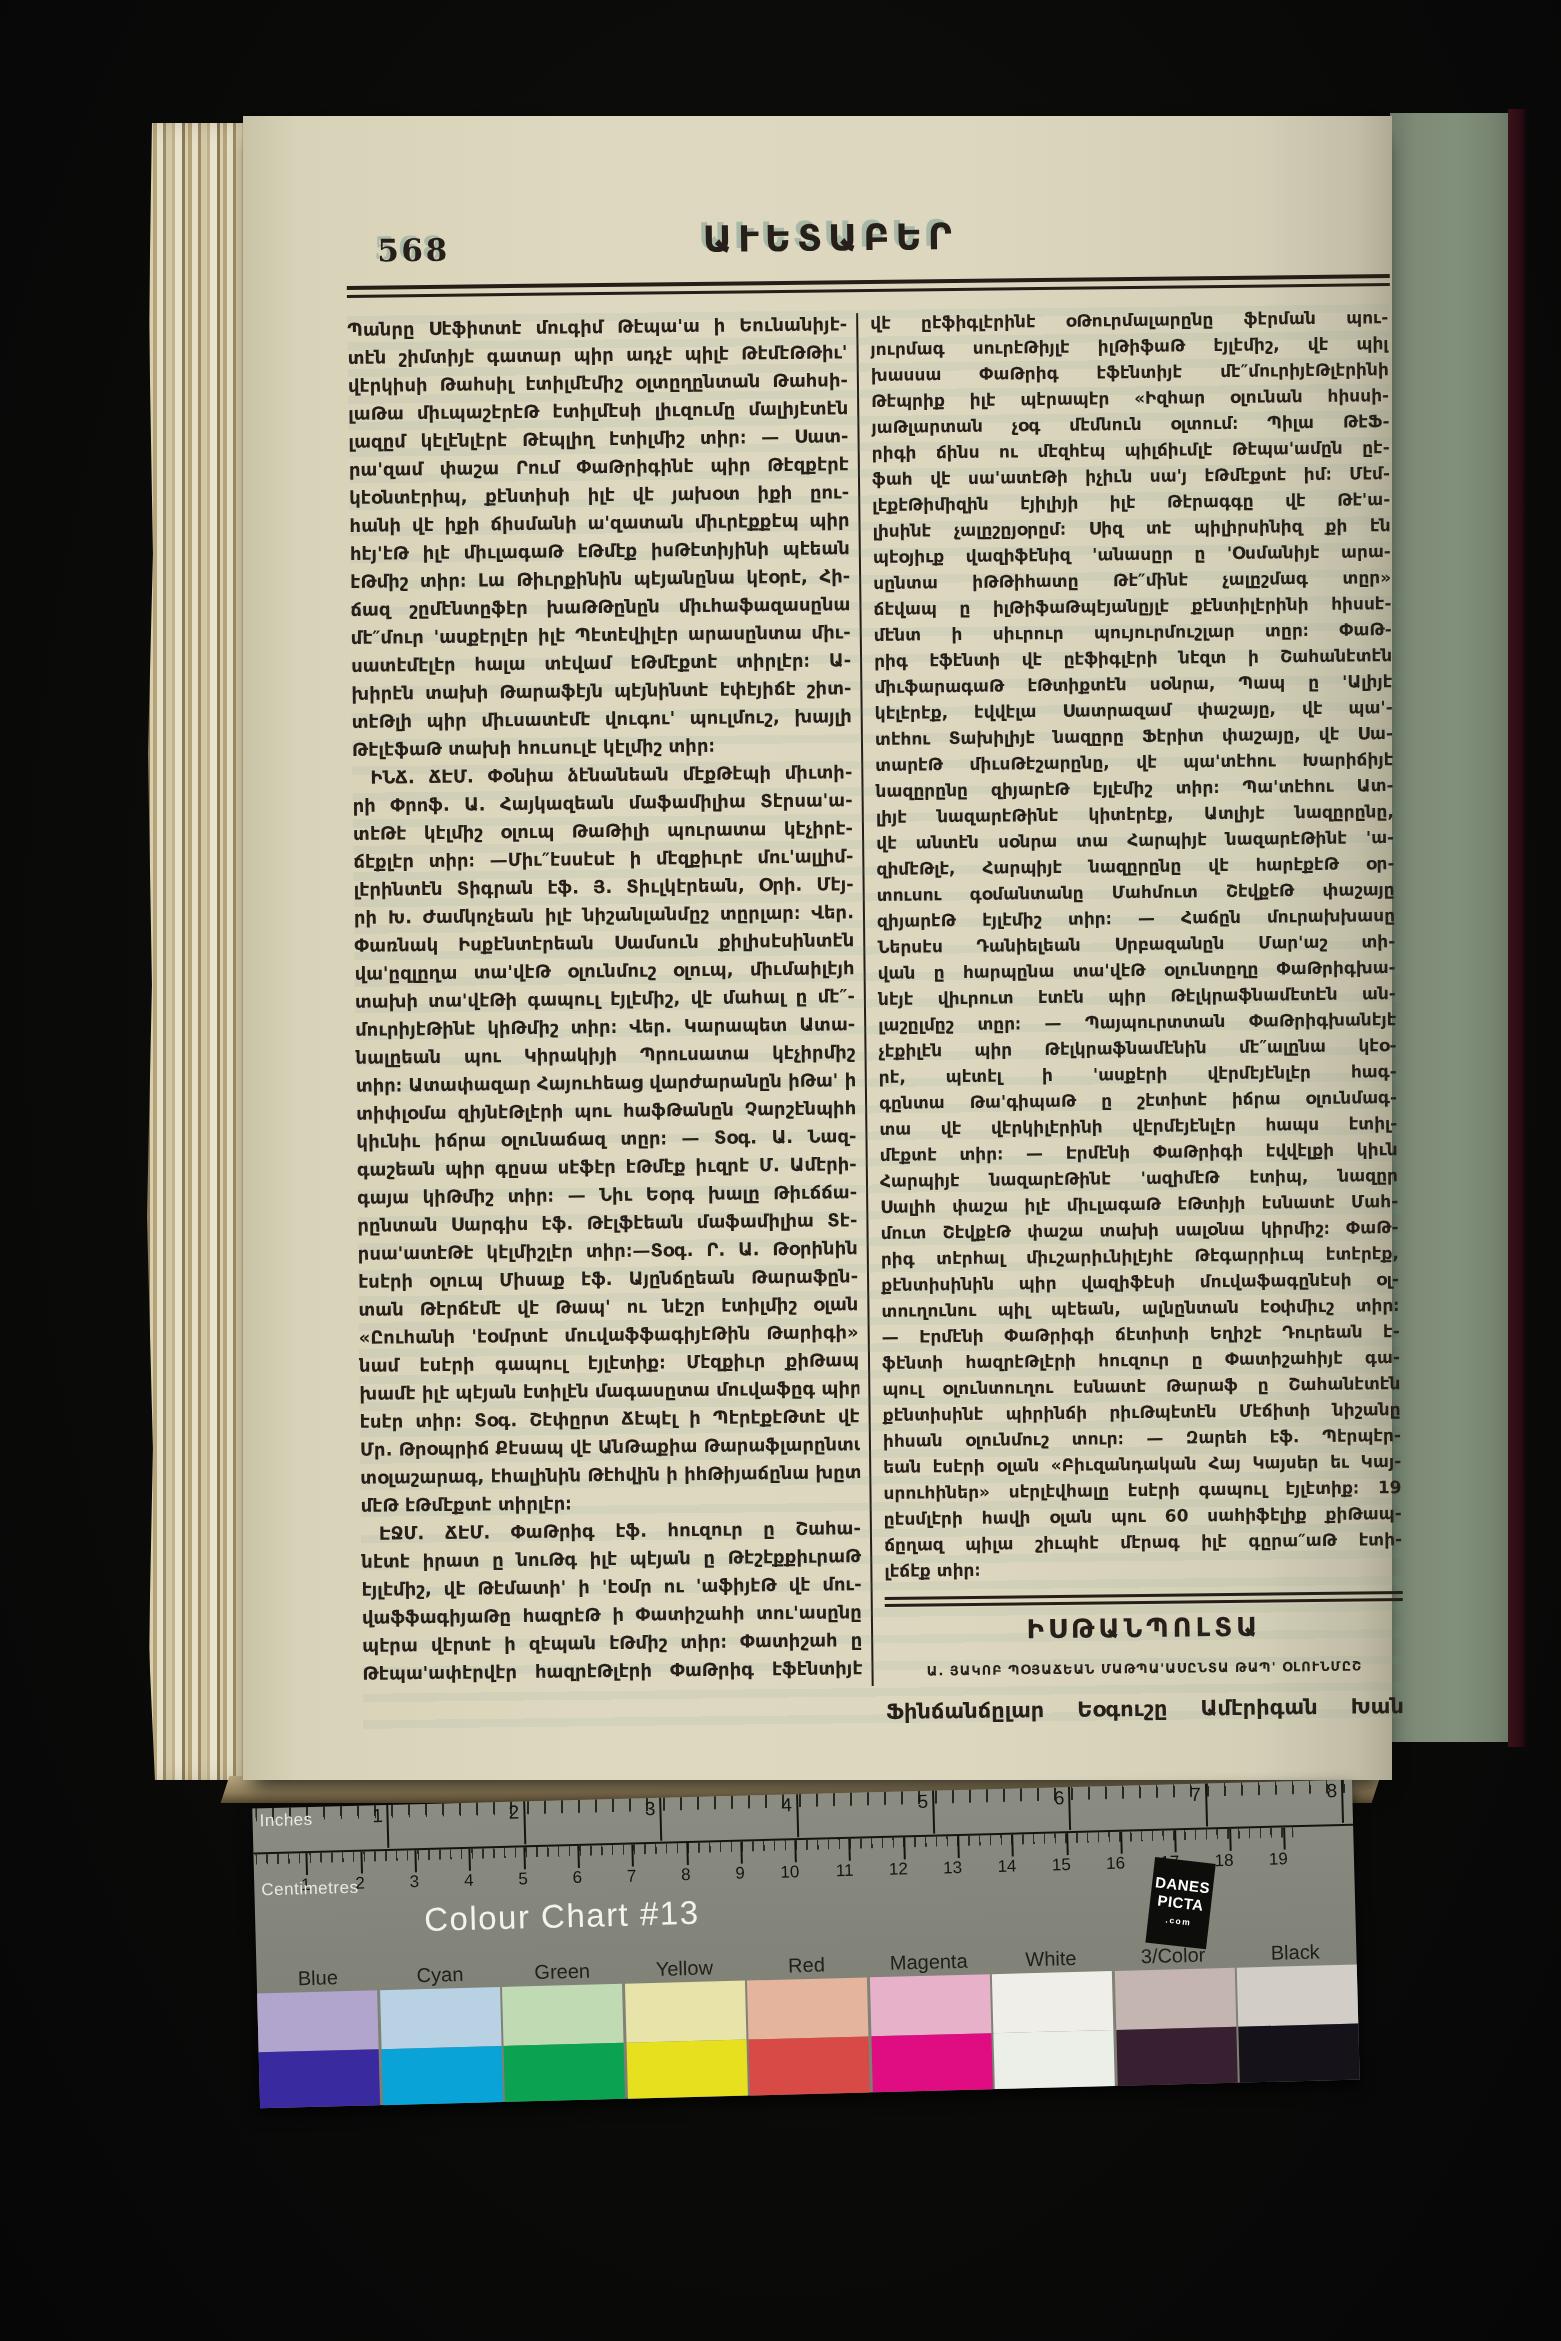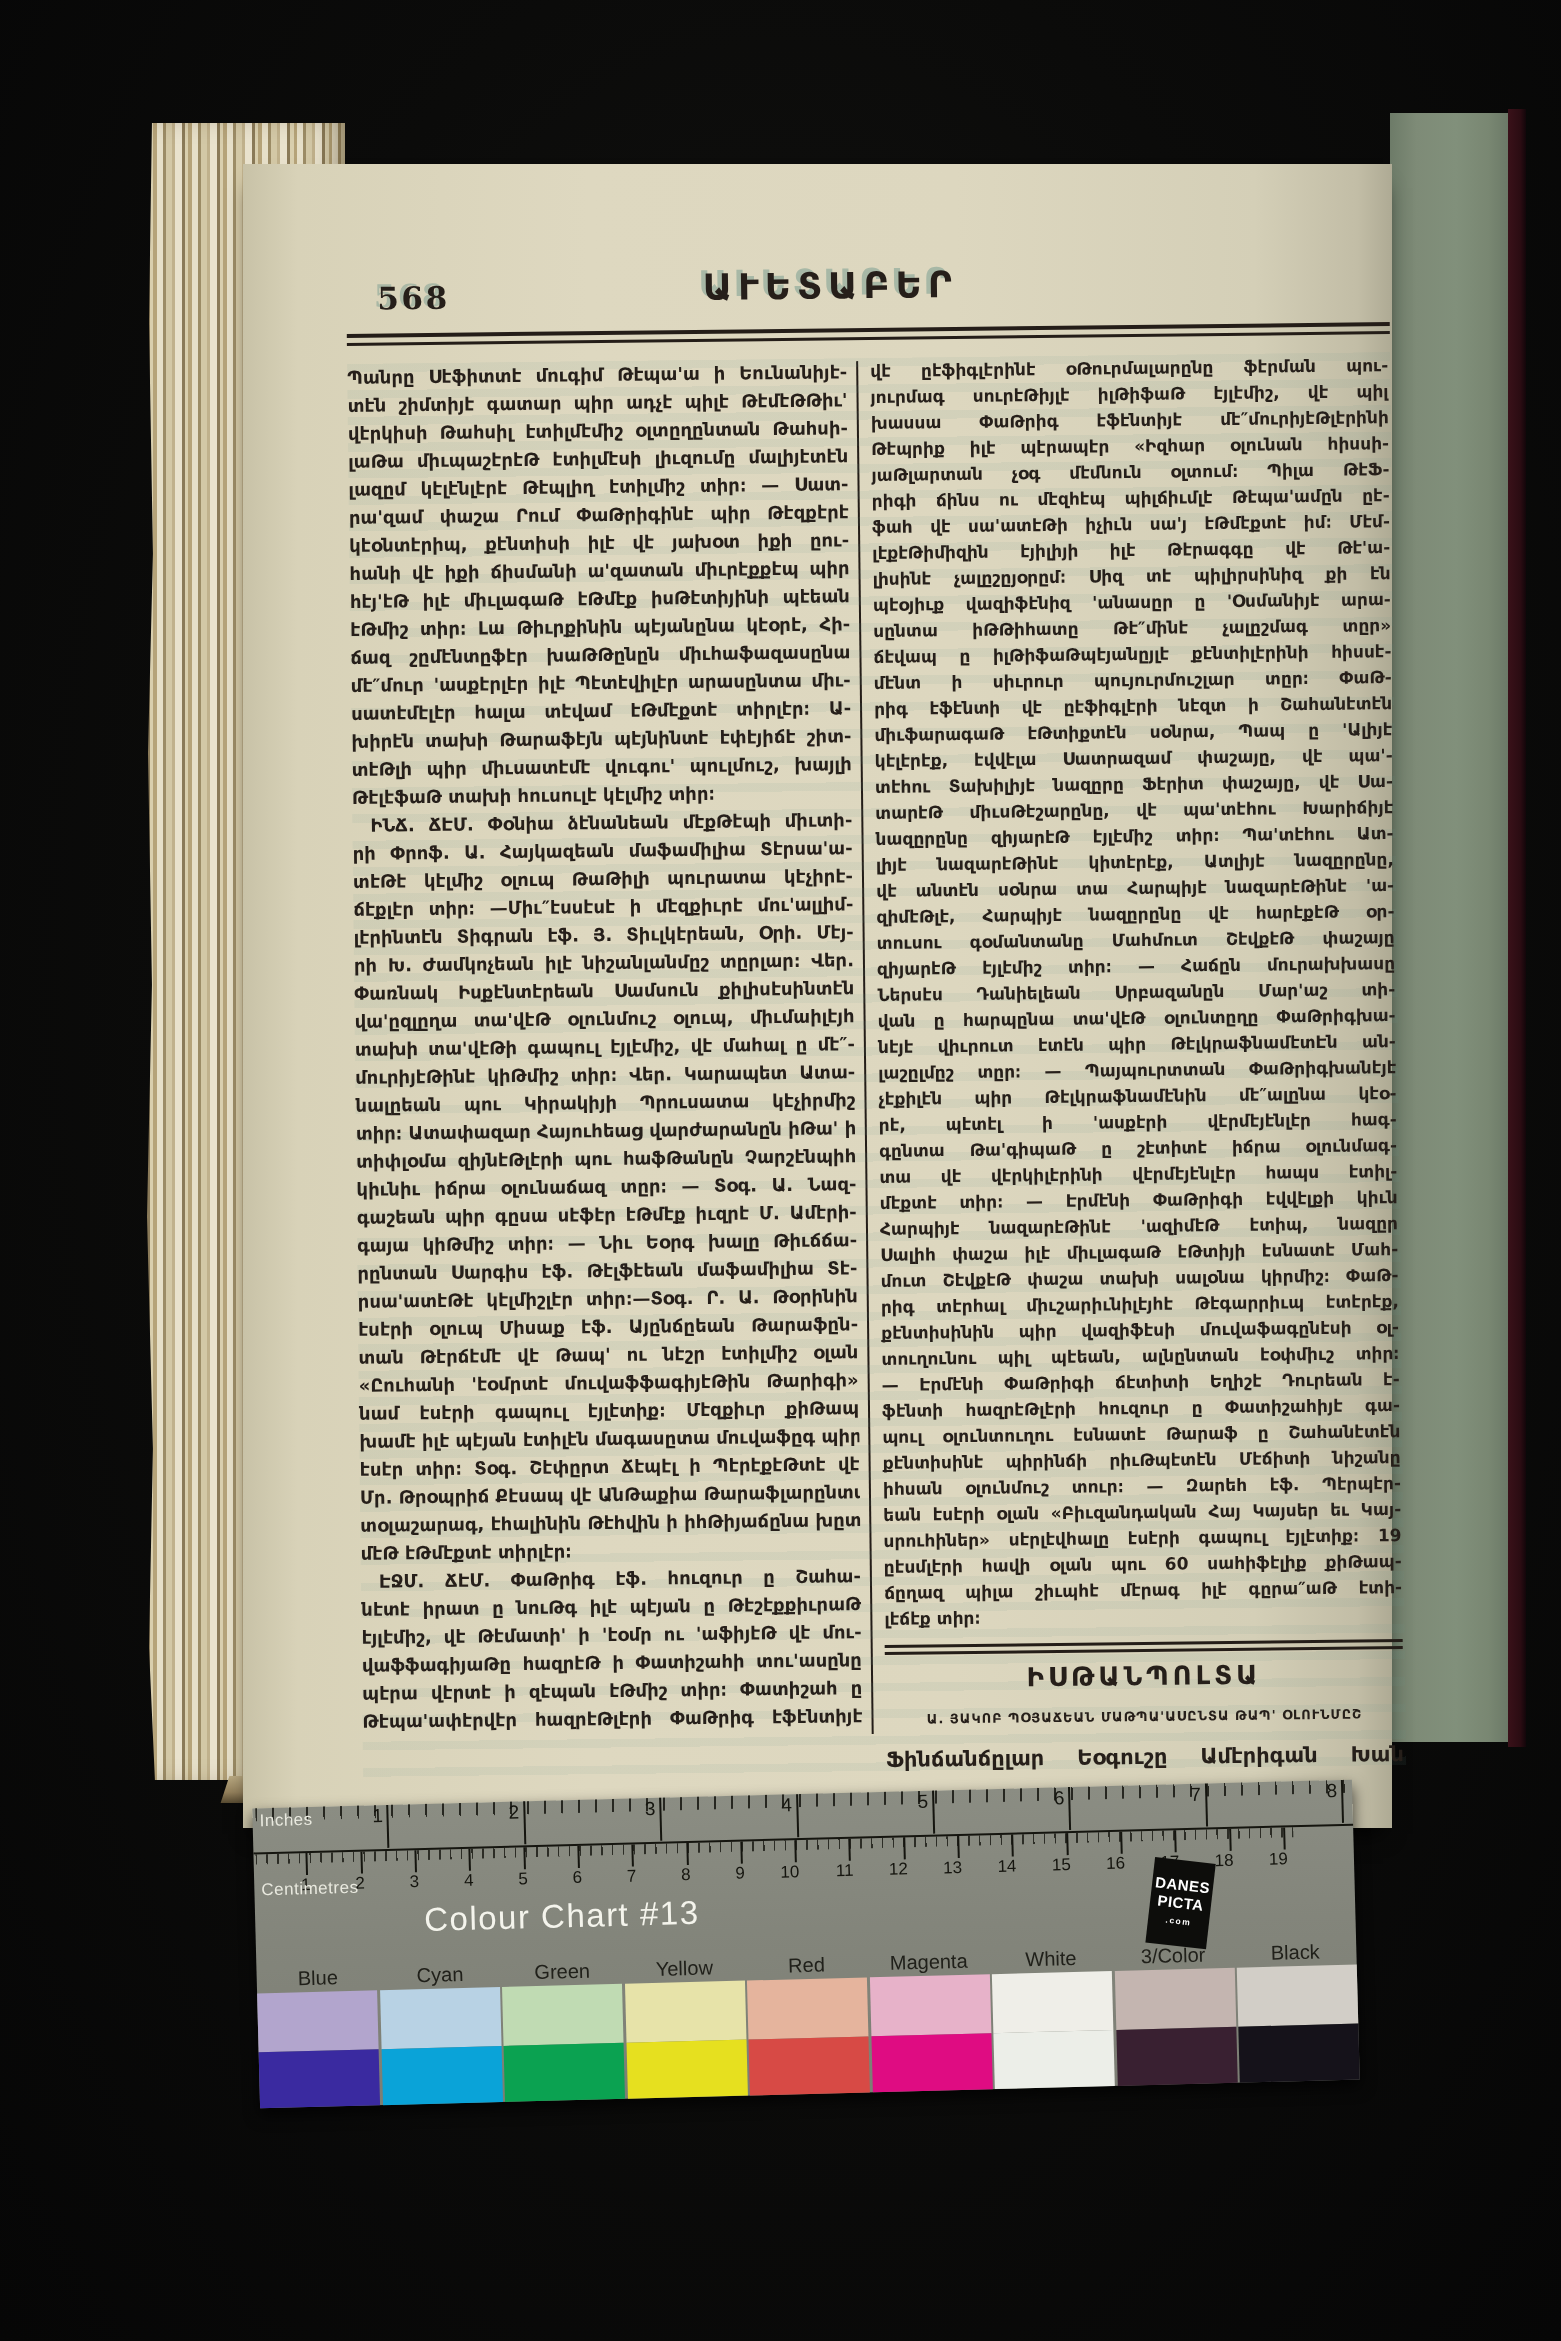--- a/index.html
+++ b/index.html
@@ -17,21 +17,20 @@
     background:repeating-linear-gradient(90deg,
       #8a7a58 0 3px,#d9cfae 3px 6.5px,#b5a379 6.5px 10.5px,#e6dfc8 10.5px 16.5px,
       #9c8c66 16.5px 19.5px,#d3c8a6 19.5px 25px,#c0b18c 25px 28px,#e9e2cd 28px 35px);
     clip-path:polygon(2.5% 0,100% 0,100% 100%,4% 100%,1% 92%,3% 80%,0 66%,2.5% 52%,0.5% 38%,3% 26%,1% 12%);
     box-shadow:inset -20px 0 30px -15px rgba(60,45,20,.55);
   }
   .page{
     position:absolute;left:93px;top:0;width:1149px;height:1664px;
     background:linear-gradient(90deg,#c8c2a7 0,#d8d2b8 55px,#ded8c0 30%,#ddd7bf 62%,#d4cfb7 88%,#c2bda6 97%,#aeaa94 100%);
     box-shadow:0 15px 20px -9px rgba(0,0,0,.8);
-    margin-top:48px;
   }
   .page-bottom-edge{
     position:absolute;left:75px;top:1660px;width:1151px;height:27px;
     background:linear-gradient(180deg,#b9a981 0,#93805c 60%,#574a31 100%);
     transform:skewX(-18deg);
   }
   .green-page{
     position:absolute;left:1240px;top:-3px;width:120px;height:1629px;
     background:linear-gradient(90deg,#6d7b68 0,#7e8b77 22%,#81907b 55%,#798772 82%,#6a7866 100%);
   }

